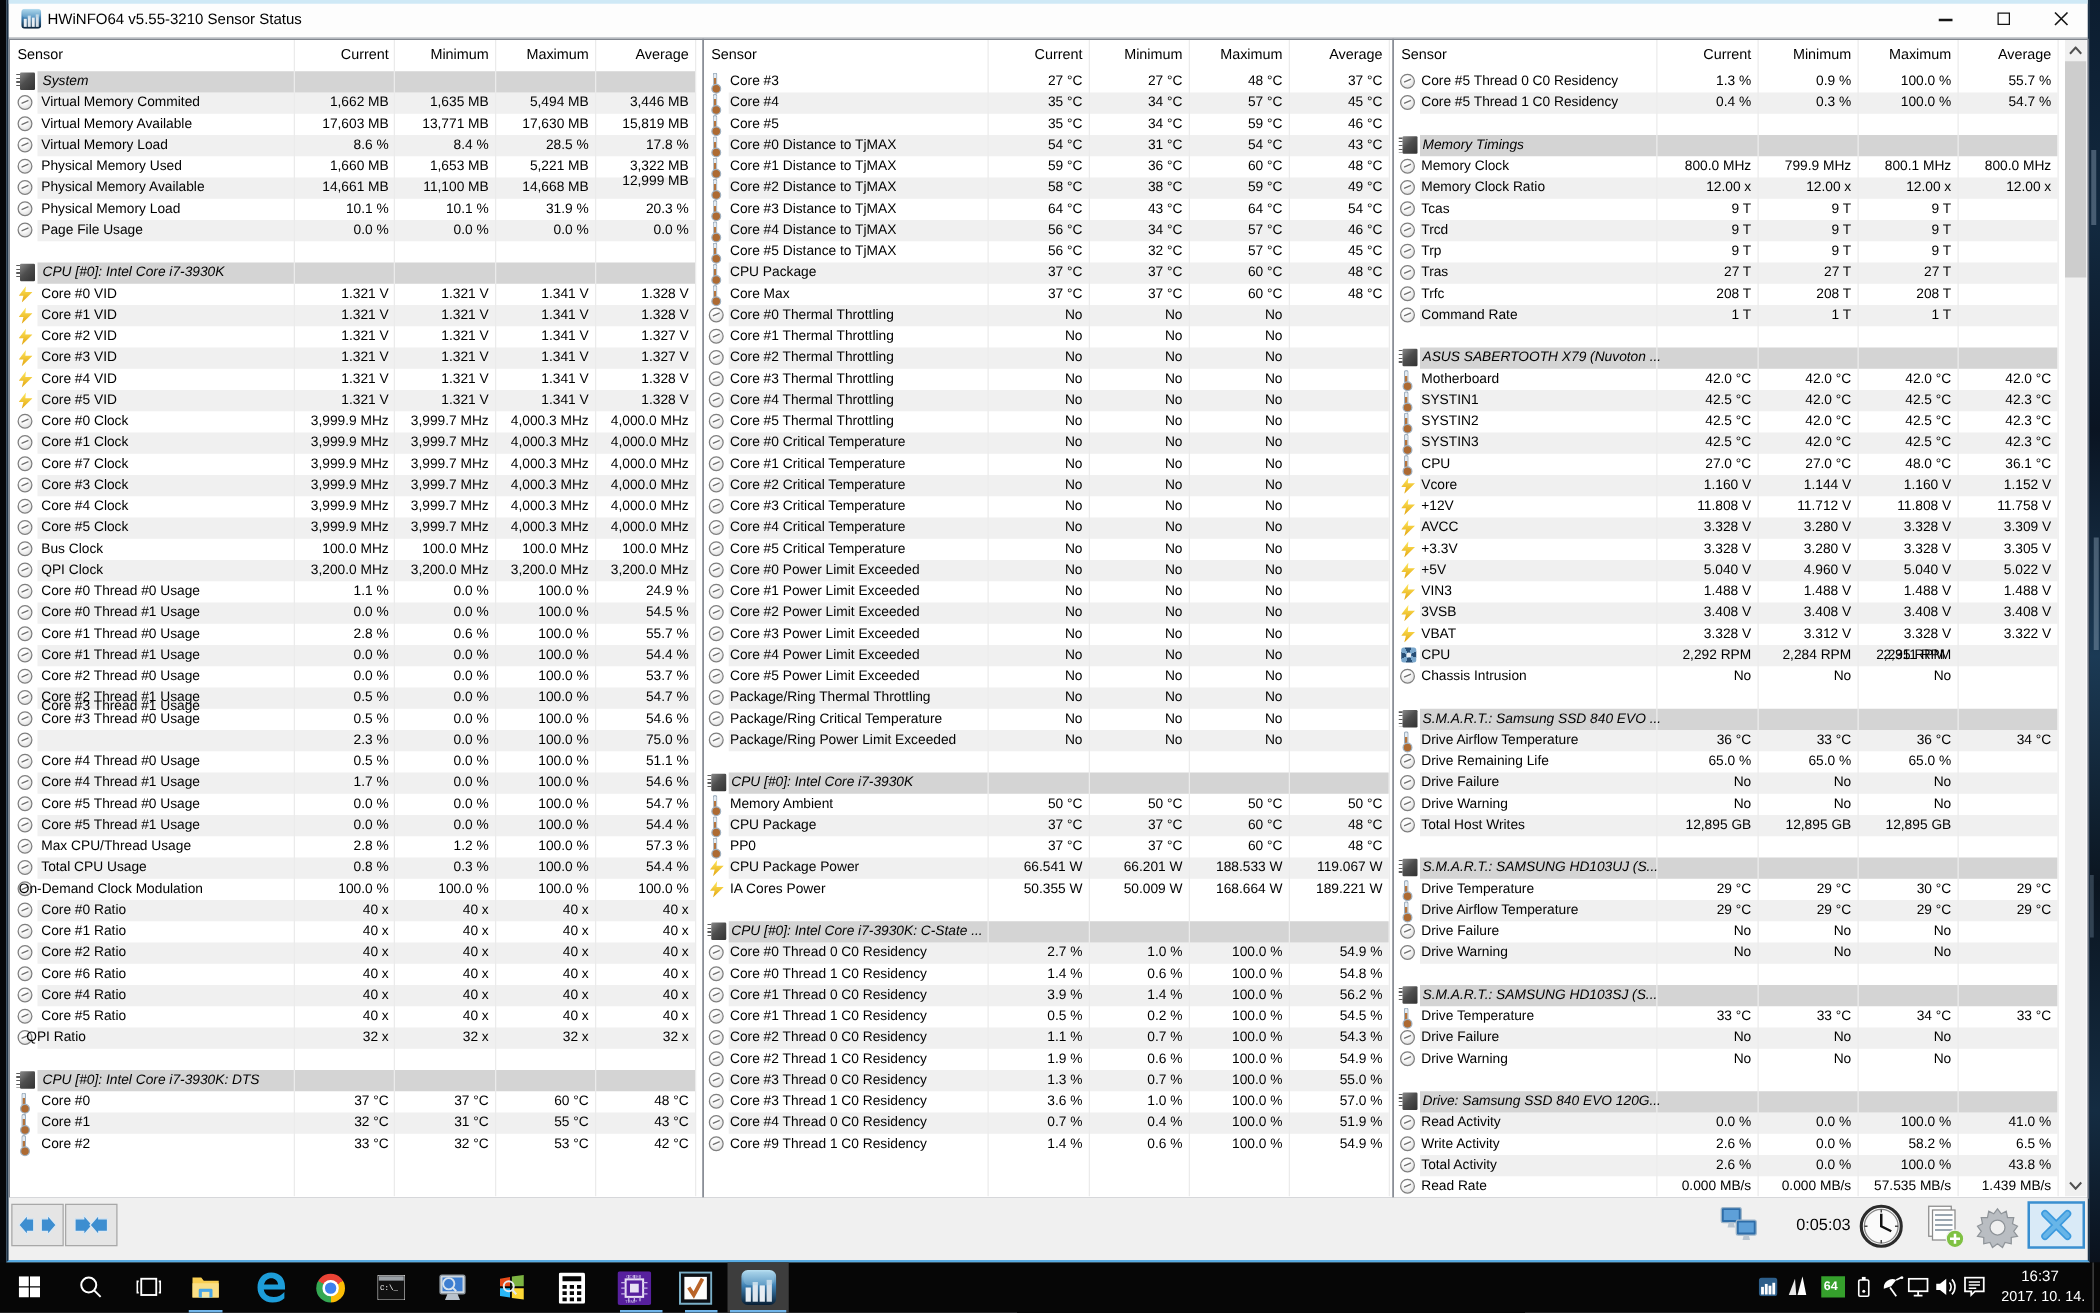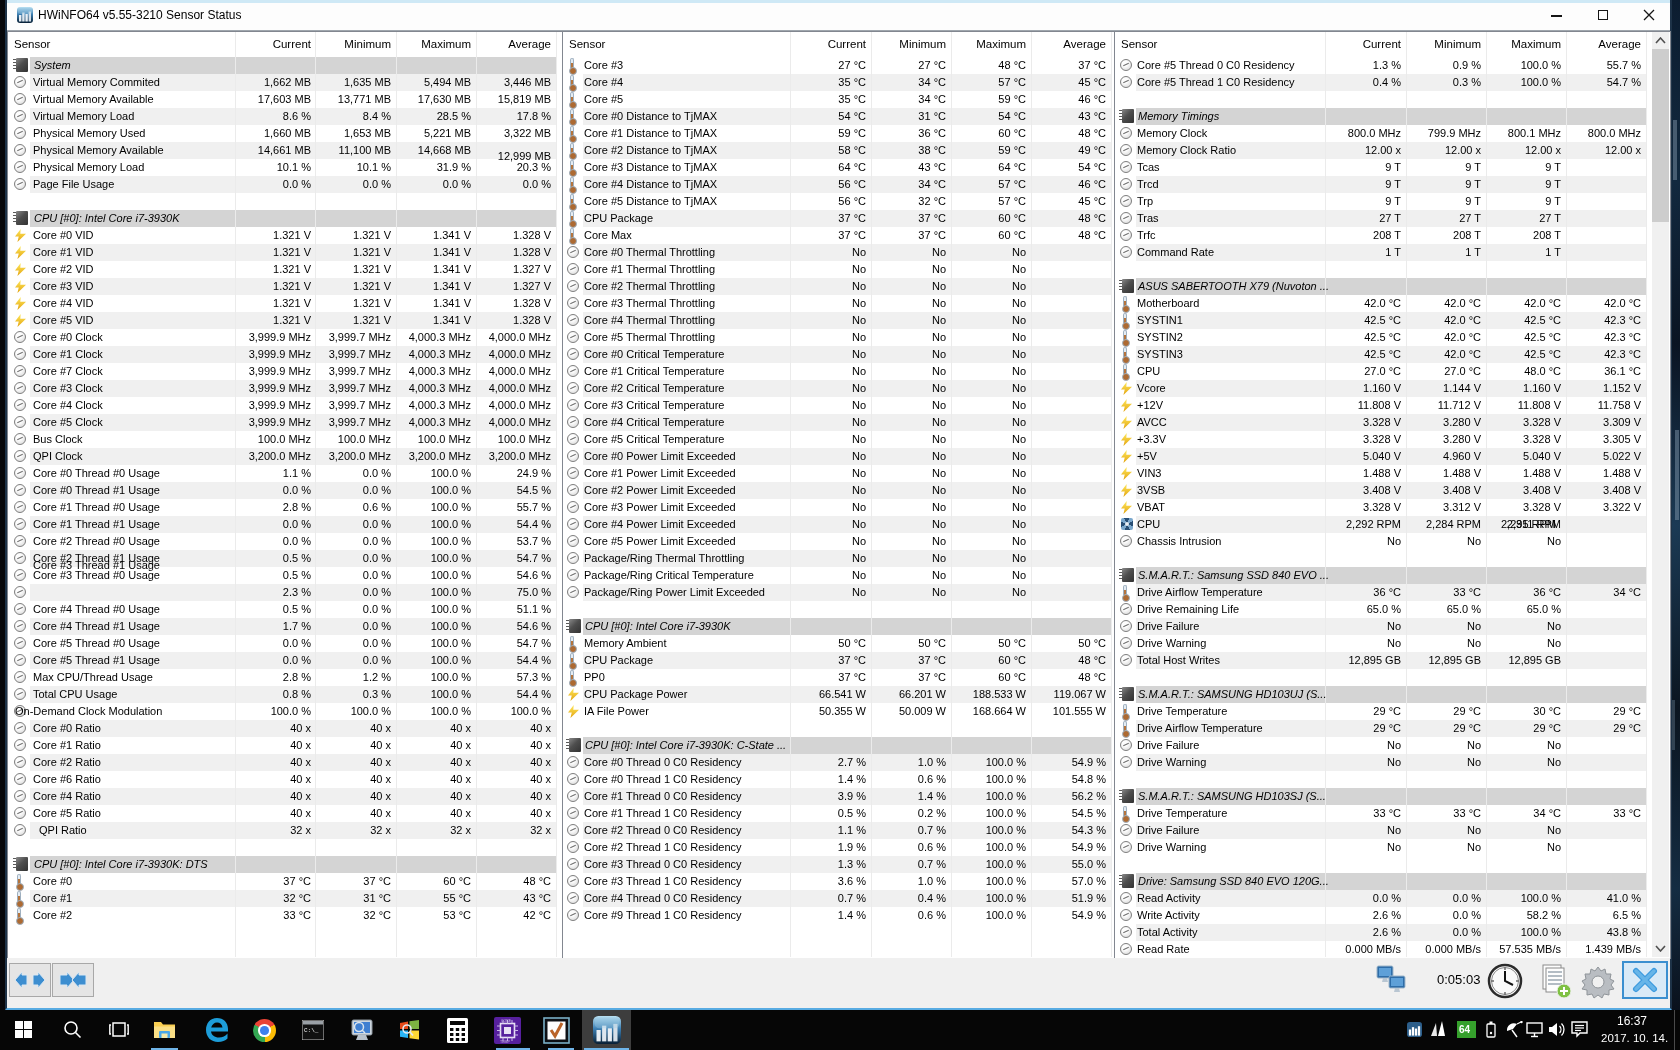--- a/index.html
+++ b/index.html
@@ -92,21 +92,21 @@
 <div class="v" style="left:219px;top:125px;z-index:2">1,660 MB</div>
 <div class="v" style="left:299px;top:125px;z-index:2">1,653 MB</div>
 <div class="v" style="left:379px;top:125px;z-index:2">5,221 MB</div>
 <div class="v" style="left:459px;top:125px;z-index:2">3,322 MB</div>
 <div class="a" style="left:30px;top:142px;width:526px;height:17px;background:#f0f0f0"></div>
 <i class="ic ic-c" style="left:14px;top:144px;z-index:2"></i>
 <div class="t" style="left:33px;top:142px;z-index:2">Physical Memory Available</div>
 <div class="v" style="left:219px;top:142px;z-index:2">14,661 MB</div>
 <div class="v" style="left:299px;top:142px;z-index:2">11,100 MB</div>
 <div class="v" style="left:379px;top:142px;z-index:2">14,668 MB</div>
-<div class="v" style="left:459px;top:148px;z-index:2">12,999 MB</div>
+<div class="v" style="left:459px;top:137px;z-index:2">12,999 MB</div>
 <i class="ic ic-c" style="left:14px;top:161px;z-index:2"></i>
 <div class="t" style="left:33px;top:159px;z-index:2">Physical Memory Load</div>
 <div class="v" style="left:219px;top:159px;z-index:2">10.1 %</div>
 <div class="v" style="left:299px;top:159px;z-index:2">10.1 %</div>
 <div class="v" style="left:379px;top:159px;z-index:2">31.9 %</div>
 <div class="v" style="left:459px;top:159px;z-index:2">20.3 %</div>
 <div class="a" style="left:30px;top:176px;width:526px;height:17px;background:#f0f0f0"></div>
 <i class="ic ic-c" style="left:14px;top:178px;z-index:2"></i>
 <div class="t" style="left:33px;top:176px;z-index:2">Page File Usage</div>
 <div class="v" style="left:219px;top:176px;z-index:2">0.0 %</div>
@@ -338,21 +338,21 @@
 <div class="v" style="left:379px;top:788px;z-index:2">40 x</div>
 <div class="v" style="left:459px;top:788px;z-index:2">40 x</div>
 <i class="ic ic-c" style="left:14px;top:807px;z-index:2"></i>
 <div class="t" style="left:33px;top:805px;z-index:2">Core #5 Ratio</div>
 <div class="v" style="left:219px;top:805px;z-index:2">40 x</div>
 <div class="v" style="left:299px;top:805px;z-index:2">40 x</div>
 <div class="v" style="left:379px;top:805px;z-index:2">40 x</div>
 <div class="v" style="left:459px;top:805px;z-index:2">40 x</div>
 <div class="a" style="left:30px;top:822px;width:526px;height:17px;background:#f0f0f0"></div>
 <i class="ic ic-c" style="left:14px;top:824px;z-index:2"></i>
-<div class="t" style="left:39px;top:822px;z-index:2">QPI Ratio</div>
+<div class="t" style="left:21px;top:822px;z-index:2">QPI Ratio</div>
 <div class="v" style="left:219px;top:822px;z-index:2">32 x</div>
 <div class="v" style="left:299px;top:822px;z-index:2">32 x</div>
 <div class="v" style="left:379px;top:822px;z-index:2">32 x</div>
 <div class="v" style="left:459px;top:822px;z-index:2">32 x</div>
 <div class="a" style="left:30px;top:856px;width:526px;height:17px;background:#d4d4d4;z-index:1"></div>
 <i class="ic ic-m" style="left:16px;top:857px;z-index:2"></i>
 <div class="t sect" style="left:34px;top:856px;z-index:2">CPU [#0]: Intel Core i7-3930K: DTS</div>
 <i class="ic ic-t" style="left:17px;top:874px;z-index:2"></i>
 <div class="t" style="left:33px;top:873px;z-index:2">Core #0</div>
 <div class="v" style="left:219px;top:873px;z-index:2">37 °C</div>
@@ -588,25 +588,25 @@
 <div class="v" style="left:934px;top:669px;z-index:2">60 °C</div>
 <div class="v" style="left:1014px;top:669px;z-index:2">48 °C</div>
 <div class="a" style="left:583px;top:686px;width:528px;height:17px;background:#f0f0f0"></div>
 <i class="ic ic-l" style="left:568px;top:688px;z-index:2"></i>
 <div class="t" style="left:584px;top:686px;z-index:2">CPU Package Power</div>
 <div class="v" style="left:774px;top:686px;z-index:2">66.541 W</div>
 <div class="v" style="left:854px;top:686px;z-index:2">66.201 W</div>
 <div class="v" style="left:934px;top:686px;z-index:2">188.533 W</div>
 <div class="v" style="left:1014px;top:686px;z-index:2">119.067 W</div>
 <i class="ic ic-l" style="left:568px;top:705px;z-index:2"></i>
-<div class="t" style="left:584px;top:703px;z-index:2">IA File Power</div>
+<div class="t" style="left:584px;top:703px;z-index:2">IA Cores Power</div>
 <div class="v" style="left:774px;top:703px;z-index:2">50.355 W</div>
 <div class="v" style="left:854px;top:703px;z-index:2">50.009 W</div>
 <div class="v" style="left:934px;top:703px;z-index:2">168.664 W</div>
-<div class="v" style="left:1014px;top:703px;z-index:2">101.555 W</div>
+<div class="v" style="left:1014px;top:703px;z-index:2">189.221 W</div>
 <div class="a" style="left:583px;top:737px;width:528px;height:17px;background:#d4d4d4;z-index:1"></div>
 <i class="ic ic-m" style="left:569px;top:738px;z-index:2"></i>
 <div class="t sect" style="left:585px;top:737px;z-index:2">CPU [#0]: Intel Core i7-3930K: C-State ...</div>
 <div class="a" style="left:583px;top:754px;width:528px;height:17px;background:#f0f0f0"></div>
 <i class="ic ic-c" style="left:567px;top:756px;z-index:2"></i>
 <div class="t" style="left:584px;top:754px;z-index:2">Core #0 Thread 0 C0 Residency</div>
 <div class="v" style="left:774px;top:754px;z-index:2">2.7 %</div>
 <div class="v" style="left:854px;top:754px;z-index:2">1.0 %</div>
 <div class="v" style="left:934px;top:754px;z-index:2">100.0 %</div>
 <div class="v" style="left:1014px;top:754px;z-index:2">54.9 %</div>

